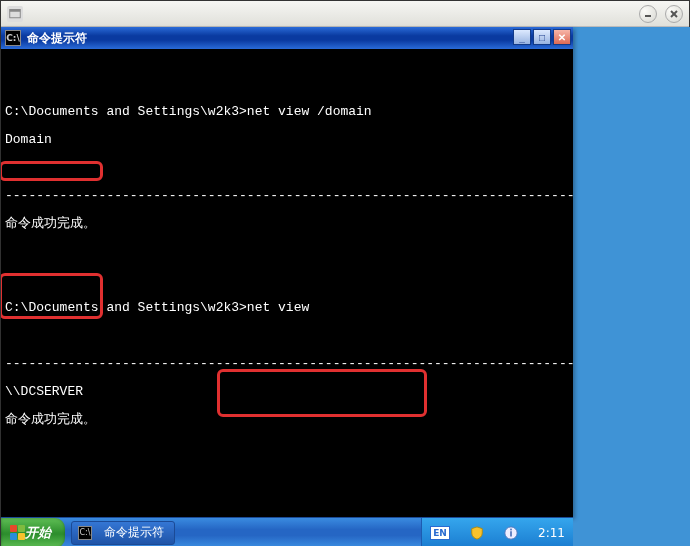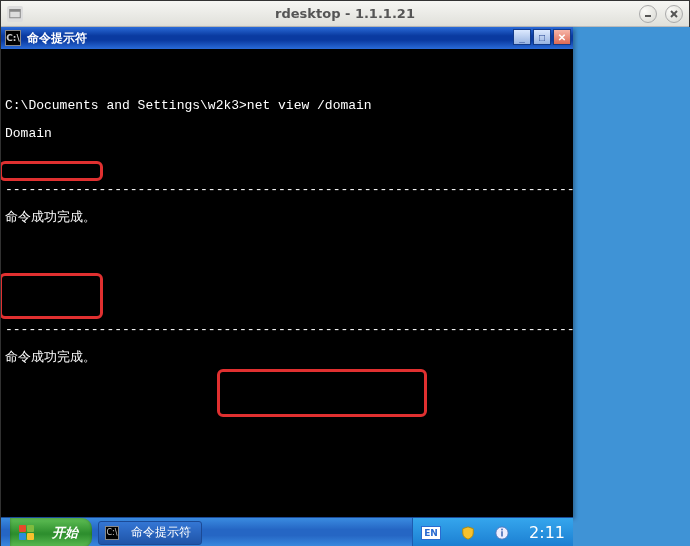--- a/index.html
+++ b/index.html
@@ -62,21 +62,21 @@
     background:linear-gradient(#ddeaff,#98b3e0);
     border:1px solid #123a88; margin-left:2px;
     display:flex; align-items:center; justify-content:center;
     font-family:"Arial"; font-size:10px; font-weight:700; color:#1a3a88;
   }
   .cmd-wbtn.close { background:linear-gradient(#f7b5a8,#dd6a55); color:#fff; }
   .cmd-body {
     position:absolute; left:0; top:22px; right:0; bottom:0;
     background:#000; color:#c0c0c0;
     font-family:"NSimSun","SimSun","Courier New",monospace;
-    font-size:13px; line-height:14px; white-space:pre; padding:8px 4px;
+    font-size:13px; line-height:14px; white-space:pre; padding:14px 4px;
     overflow:hidden;
   }
   .hl { color:#fff; }
   .red-box {
     position:absolute; border:3px solid #e03030; border-radius:6px;
     pointer-events:none;
   }
   #box1 { left:-2px;  top:112px; width:104px; height:20px; }
   #box2 { left:-2px;  top:224px; width:104px; height:46px; }
   #box3 { left:216px; top:320px; width:210px; height:48px; }
@@ -86,23 +86,22 @@
     position:absolute; left:0; bottom:0; width:572px; height:30px;
     background:linear-gradient(#3a8be0, #2566c4 40%, #2566c4 60%, #3a8be0);
     display:flex; align-items:center;
     border-top:1px solid #1b4a96;
   }
   .start {
     height:30px; padding:0 14px 0 8px;
     background:linear-gradient(#5fbf55, #2e8f2e 50%, #2e8f2e 55%, #5fbf55);
     border-radius:0 10px 10px 0;
     display:flex; align-items:center; color:#fff; font-weight:700;
-    font-size:13px; font-style:italic; gap:18px;
+    font-size:13px; font-style:italic; gap:0;
     box-shadow:inset 0 0 3px rgba(0,0,0,0.3);
-    margin-left:9px;
   }
   .start-logo { display:flex; flex-wrap:wrap; width:16px; height:16px; }
   .start-logo div { width:7px; height:7px; margin:0.5px; border-radius:1px; }
   .start-logo .r{background:#e74a2b;} .start-logo .g{background:#7fbb3f;}
   .start-logo .b{background:#2a8dd9;} .start-logo .y{background:#f7c22d;}
   .task-item {
     height:24px; margin:0 2px 0 6px; padding:0 10px 0 6px;
     background:linear-gradient(#3476d4,#1f54a8);
     border:1px solid #1b4a96; border-radius:3px;
     display:flex; align-items:center; color:#fff; font-size:12px; gap:6px;
@@ -113,36 +112,35 @@
     margin-left:auto; height:30px;
     background:linear-gradient(#35a6ed,#1a7cd0);
     display:flex; align-items:center; padding:0 8px; gap:20px;
     border-left:1px solid #1d5cb0;
   }
   .lang {
     width:20px; height:14px; background:#fff; color:#2a6bd0;
     font-size:9px; font-weight:700; display:flex; align-items:center;
     justify-content:center; border:1px solid #2a6bd0;
   }
-  .clock { color:#fff; font-size:16px; display:flex; flex-direction:column; align-items:center; }
+  .clock { color:#fff; font-size:12px; display:flex; flex-direction:column; align-items:center; }
   .tray-ico { width:14px; height:14px; }
   .tray-ico svg { width:14px; height:14px; }
 </style>
 </head>
 <body>
 
 <div class="outer-win">
   <div class="outer-titlebar">
     <span class="left-ico">
       <svg viewBox="0 0 16 16">
           <rect x="1" y="2" width="14" height="11" fill="none" stroke="#888" stroke-width="1.3"></rect>
           <rect x="1" y="2" width="14" height="3" fill="#888"></rect>
         </svg>
     </span>
-    <span>rdesktop - 1.1.1.21</span>
     <div class="win-btns">
       <div class="win-btn">
           <svg width="10" height="10" viewBox="0 0 10 10">
             <line x1="2" y1="7" x2="8" y2="7" stroke="#555" stroke-width="2"></line>
           </svg>
         </div>
       <div class="win-btn">
           <svg width="10" height="10" viewBox="0 0 10 10">
             <line x1="2" y1="2" x2="8" y2="8" stroke="#555" stroke-width="2"></line>
             <line x1="8" y1="2" x2="2" y2="8" stroke="#555" stroke-width="2"></line>
@@ -166,22 +164,24 @@
 
       <div class="cmd-body">
 <span style="display: block;"> </span>
 <span class="hl" style="display: block;"><span>C:\Documents and Settings\w2k3&gt;</span><span>net view /domain</span></span>
 <span class="hl" style="display: block; font-family: Liberation Mono, monospace;">Domain</span>
 <span style="display: block;"> </span>
 <span class="hl" style="display: block;">-------------------------------------------------------------------------------</span>
 <span class="hl" style="display: block;">命令成功完成。</span>
 <span style="display: block;"> </span>
 <span style="display: block;"> </span>
+<span class="hl" style="display: block;"><span>C:\Documents and Settings\w2k3&gt;</span><span>net view</span></span>
 <span style="display: block;"> </span>
 <span class="hl" style="display: block;">-------------------------------------------------------------------------------</span>
+<span class="hl" style="display: block;">\\DCSERVER</span>
 <span class="hl" style="display: block;">命令成功完成。</span>
 
 
 
 
 
 
 
 
 

